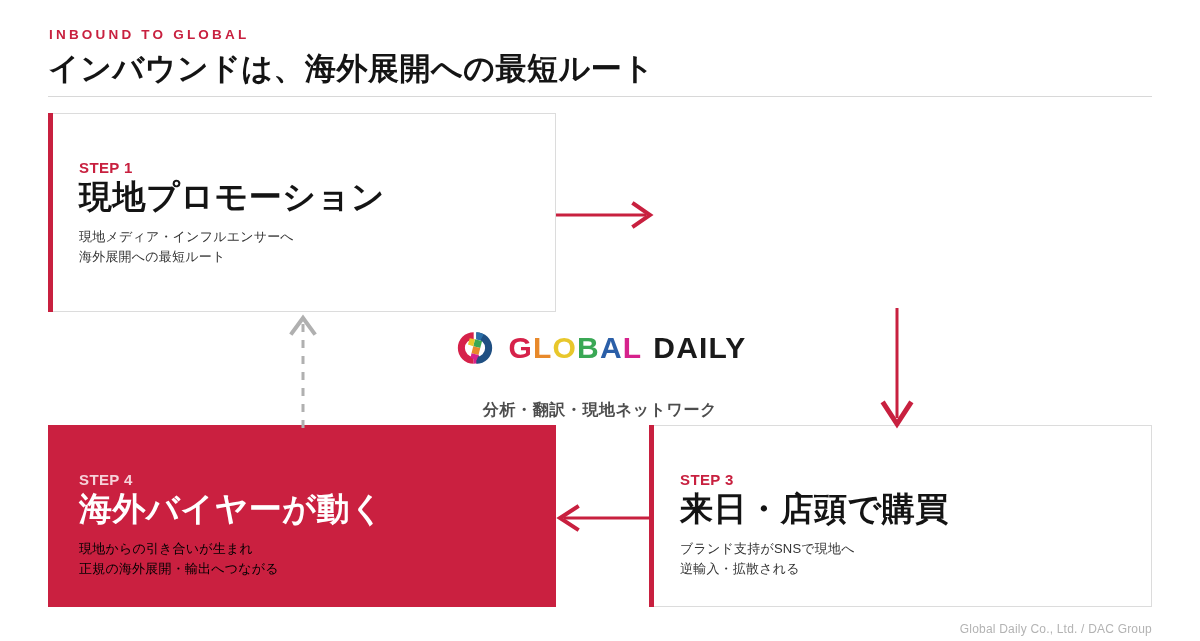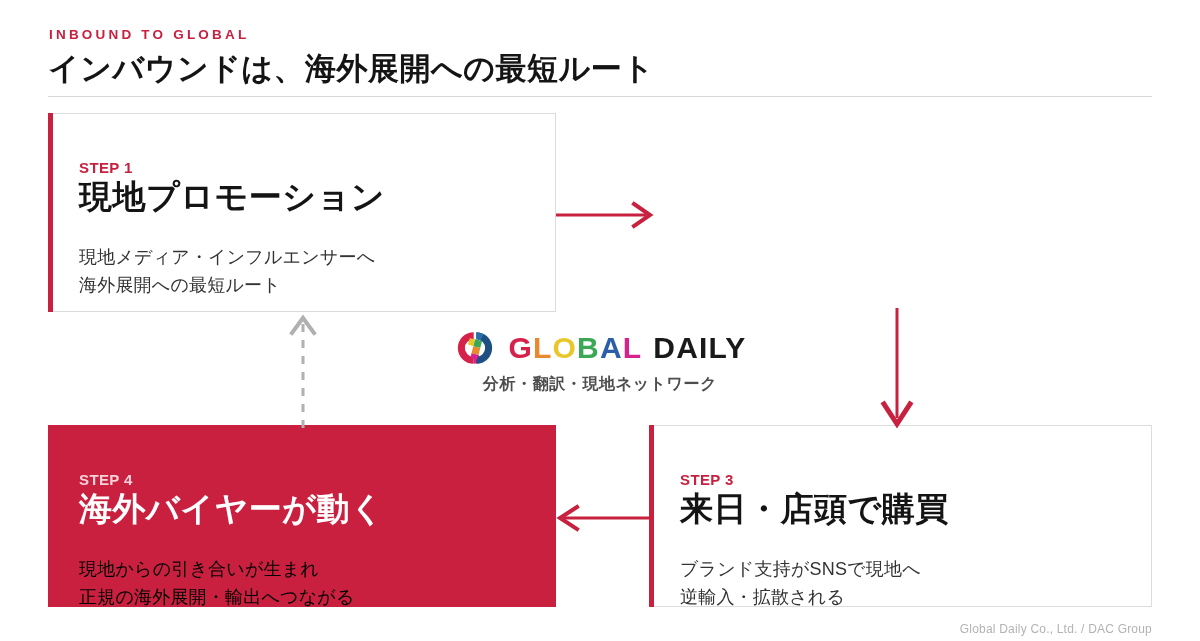--- a/index.html
+++ b/index.html
@@ -51,22 +51,22 @@
     font-size:15px;font-weight:bold;color:#c8203f;
     letter-spacing:0.4px;line-height:1;margin-top:24px;
   }
   .card-title{
     margin-top:4px;
     font-size:33px;font-weight:bold;color:#141414;
     line-height:1.12;letter-spacing:0.5px;
     white-space:nowrap;
   }
   .card-desc{
-    margin-top:28px;
-    font-size:18px;line-height:1.55;color:#333333;
+    margin-top:11px;
+    font-size:13px;line-height:1.55;color:#333333;
     letter-spacing:0.2px;
   }
 
   
   .card.filled{
     background:#ca2040;border:1px solid #ca2040;border-left:none;
   }
   .card.filled .accent{background:#ca2040;}
   .card.filled .step-label{color:#f6d2d9;}
   .card.filled .card-title{color:#ffffff;}
@@ -96,21 +96,21 @@
   }
   .logo-mark{width:44px;height:44px;display:block;}
   .wordmark{
     font-size:30px;font-weight:bold;letter-spacing:1.2px;
     line-height:1;white-space:nowrap;
     display:inline-block;
   }
   .wordmark span{display:inline-block;}
   .wm-space{width:11px;}
   .logo-tagline{
-    margin-top:0;
+    margin-top:26px;
     font-size:16px;font-weight:bold;color:#4d4d4d;
     letter-spacing:0.6px;
   }
 
   
   .footer{
     position:absolute;right:48px;top:622px;
     font-size:12px;color:#b3b3b3;letter-spacing:0.2px;
     white-space:nowrap;
   }

